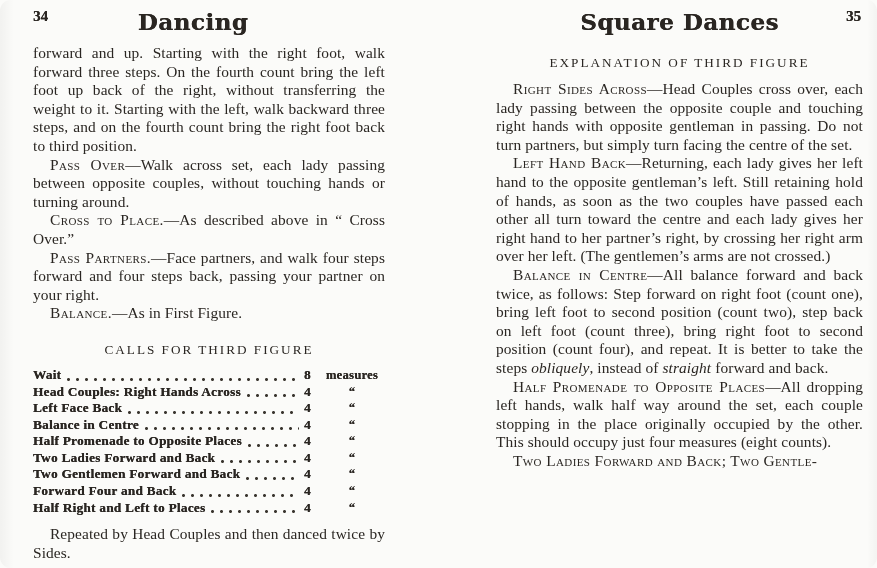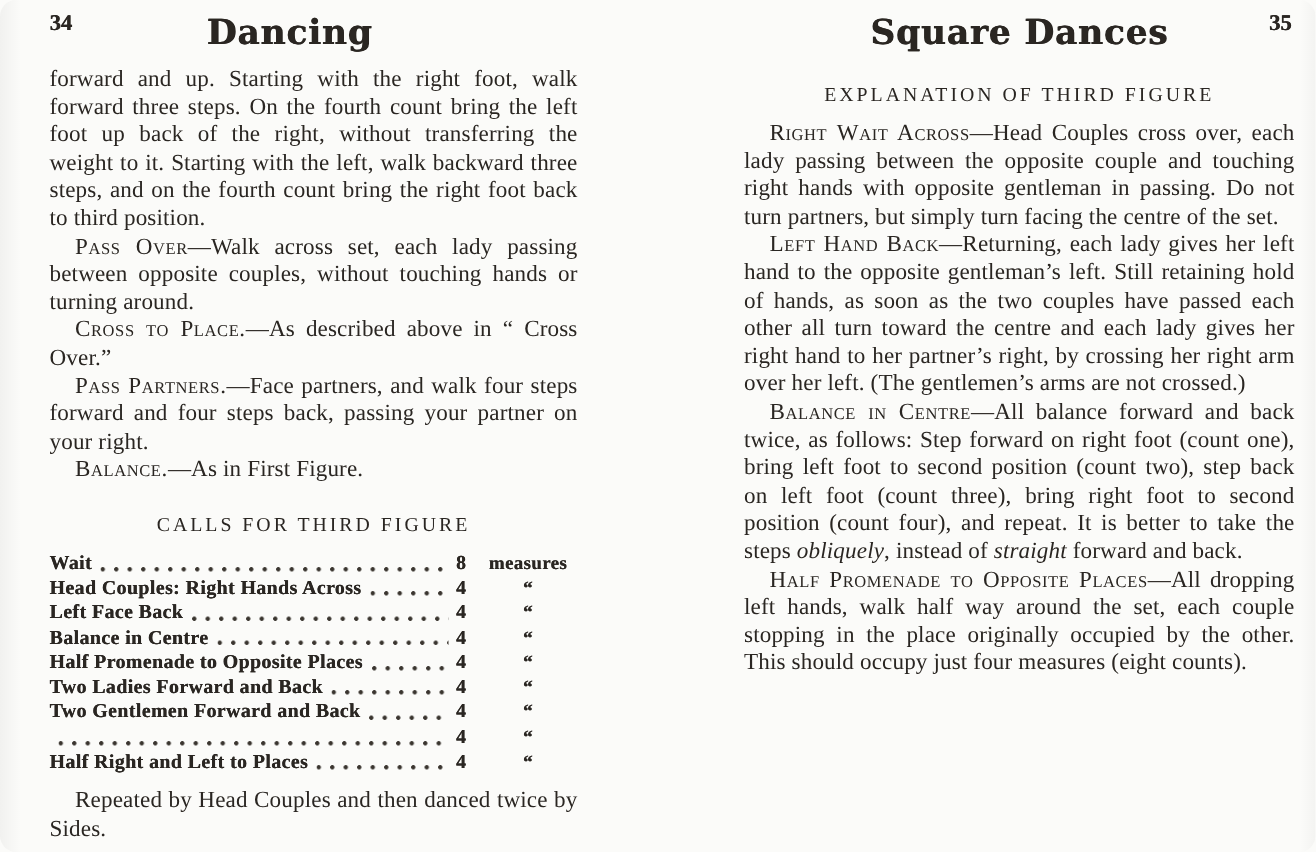--- a/index.html
+++ b/index.html
@@ -139,20 +139,21 @@
         <span class="call-value">4</span>
         <span class="call-unit">“</span>
       </div>
       <div class="call-row">
         <span class="call-label">Two Gentlemen Forward and Back</span>
         <span class="leader"></span>
         <span class="call-value">4</span>
         <span class="call-unit">“</span>
       </div>
       <div class="call-row">
+        <span class="call-label">Forward Four and Back</span>
         <span class="leader"></span>
         <span class="call-value">4</span>
         <span class="call-unit">“</span>
       </div>
       <div class="call-row">
         <span class="call-label">Half Right and Left to Places</span>
         <span class="leader"></span>
         <span class="call-value">4</span>
         <span class="call-unit">“</span>
       </div>
@@ -162,19 +163,20 @@
   </section>
 
   <section class="page page-right">
     <header class="running-header">
       <span class="head-title">Square Dances</span>
       <span class="page-num page-num-right">35</span>
     </header>
 
     <h2 class="section-heading">EXPLANATION OF THIRD FIGURE</h2>
 
-    <p class="para"><span class="seg-smallcaps">Right Wait Across</span><span class="seg-normal">—Head Couples cross over, each lady passing between the opposite couple and touching right hands with opposite gentleman in passing.  Do not turn partners, but simply turn facing the centre of the set.</span></p>
+    <p class="para"><span class="seg-smallcaps">Right Sides Across</span><span class="seg-normal">—Head Couples cross over, each lady passing between the opposite couple and touching right hands with opposite gentleman in passing.  Do not turn partners, but simply turn facing the centre of the set.</span></p>
     <p class="para"><span class="seg-smallcaps">Left Hand Back</span><span class="seg-normal">—Returning, each lady gives her left hand to the opposite gentleman’s left.  Still retaining hold of hands, as soon as the two couples have passed each other all turn toward the centre and each lady gives her right hand to her partner’s right, by crossing her right arm over her left.  (The gentlemen’s arms are not crossed.)</span></p>
     <p class="para"><span class="seg-smallcaps">Balance in Centre</span><span class="seg-normal">—All balance forward and back twice, as follows: Step forward on right foot (count one), bring left foot to second position (count two), step back on left foot (count three), bring right foot to second position (count four), and repeat.  It is better to take the steps </span><span class="seg-italic">obliquely</span><span class="seg-normal">, instead of </span><span class="seg-italic">straight</span><span class="seg-normal"> forward and back.</span></p>
     <p class="para"><span class="seg-smallcaps">Half Promenade to Opposite Places</span><span class="seg-normal">—All dropping left hands, walk half way around the set, each couple stopping in the place originally occupied by the other.  This should occupy just four measures (eight counts).</span></p>
+    <p class="para"><span class="seg-smallcaps">Two Ladies Forward and Back; Two Gentle-</span></p>
   </section>
 
 </div>
 
 </body></html>

